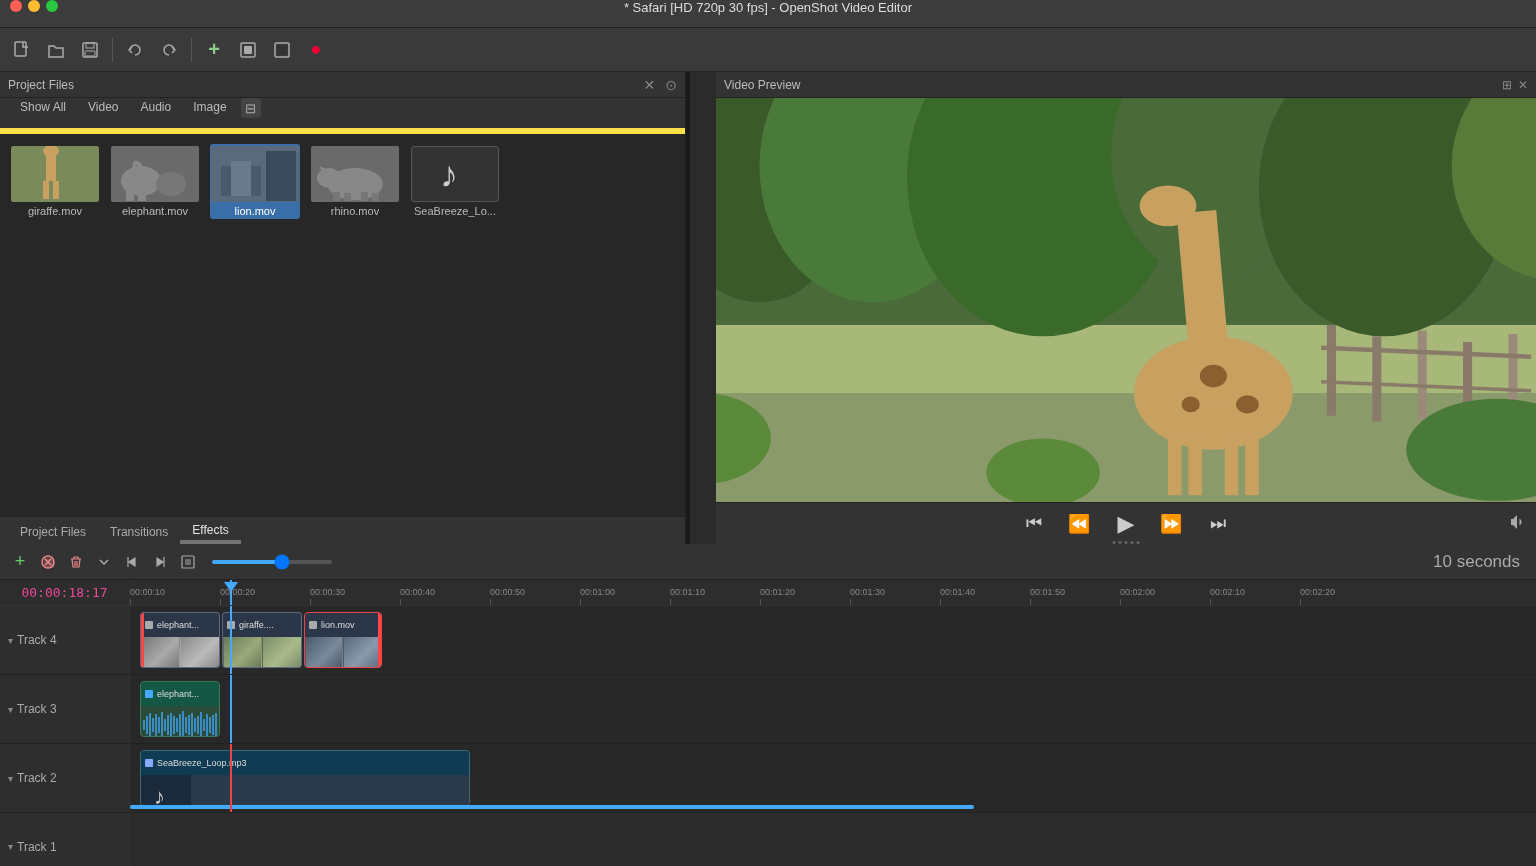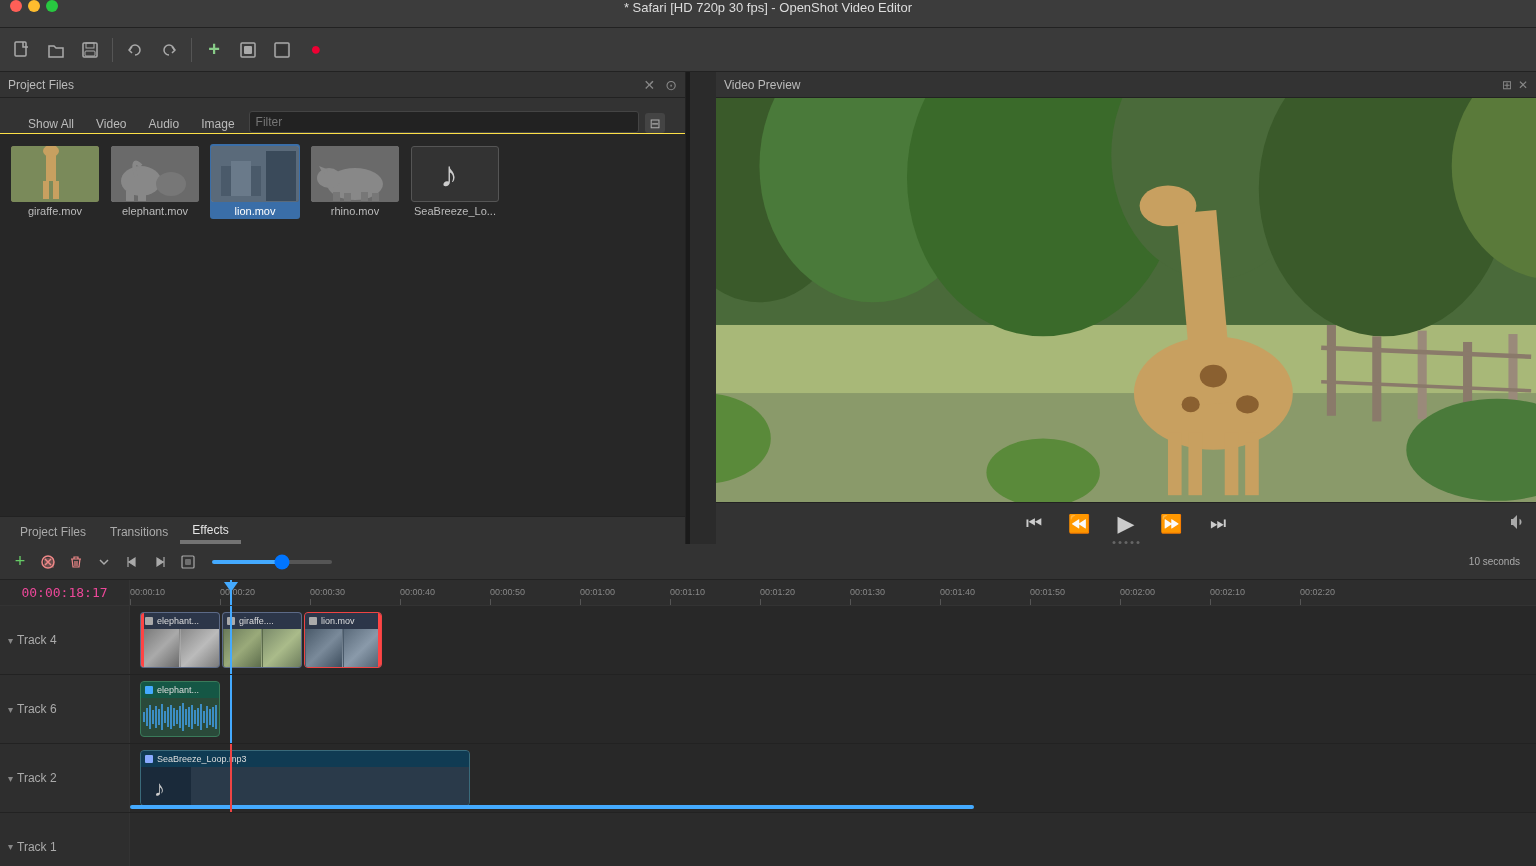--- a/index.html
+++ b/index.html
@@ -94,24 +94,24 @@
     }
     #project-files-header .header-icons {
       display: flex;
       gap: 4px;
     }
 
     #project-files-toolbar {
       height: 36px;
       background: #333;
       display: flex;
-      align-items: flex-end;
-      padding: 0 20px;
+      align-items: flex-start;
+      padding: 0 12px;
       gap: 6px;
-      border-bottom: 1px solid #fde047;
+      border-bottom: 6px solid #fde047;
     }
     .filter-tab {
       padding: 2px 8px;
       border-radius: 3px;
       cursor: pointer;
       font-size: 12px;
       color: #bbb;
       border: none;
       background: transparent;
     }
@@ -296,21 +296,21 @@
       width: 120px;
       height: 4px;
       background: linear-gradient(to right, #4af 0%, #4af 60%, #555 60%, #555 100%);
       border-radius: 2px;
       appearance: none;
       cursor: pointer;
     }
     #zoom-label {
       margin-left: auto;
       color: #aaa;
-      font-size: 10px;
+      font-size: 17px;
     }
 
     
     #timeline-ruler {
       height: 26px;
       background: #2d2d2d;
       display: flex;
       align-items: flex-end;
       padding-left: 130px;
       border-bottom: 1px solid #333;
@@ -411,21 +411,21 @@
     }
     .clip-audio {
       background: #2a4a3a;
       border: 1px solid #3a7a5a;
     }
     .clip-header {
       height: 16px;
       background: rgba(0,0,0,0.4);
       display: flex;
       align-items: center;
-      padding: 4px 4px;
+      padding: 12px 4px;
       font-size: 9px;
       color: #ddd;
       gap: 4px;
     }
     .clip-thumbnail {
       width: 100%;
       height: 40px;
       display: flex;
       align-items: center;
       justify-content: center;
@@ -559,21 +559,20 @@
       <span style="cursor:pointer; color:#888; font-size:14px;">✕</span>
       <span style="cursor:pointer; color:#888; font-size:14px; margin-left:6px;">⊙</span>
     </div>
   </div>
 
   <div id="project-files-toolbar">
     <button class="filter-tab">Show All</button>
     <button class="filter-tab">Video</button>
     <button class="filter-tab">Audio</button>
     <button class="filter-tab">Image</button>
-    <input class="filter-input" type="text" placeholder="Filter" style="">
     <button class="filter-clear">⊟</button>
   </div>
 
   <div id="project-files-content">
 
     <div class="media-item">
       <div class="media-thumb thumb-giraffe">
         <svg width="88" height="56" viewBox="0 0 88 56">
           <rect width="88" height="56" fill="#7a8a5a"></rect>
           <rect x="35" y="5" width="10" height="30" fill="#c8a060"></rect>
@@ -884,21 +883,21 @@
             <div style="width:37px; height:40px; background: linear-gradient(135deg,#5a6a7a 0%,#8a9aaa 50%,#4a5a6a 100%); flex-shrink:0;"></div>
           </div>
         </div>
       </div>
     </div>
 
     <div class="track-row" style="min-height:68px;">
       <div class="track-label">
         <div class="track-label-name">
           <span style="color:#888; font-size:10px;">▾</span>
-          <span>Track 6</span>
+          <span>Track 3</span>
         </div>
       </div>
       <div class="track-content" style="position:relative; min-height:68px;">
 
         <div style="position:absolute; left:100px; top:0; bottom:0; width:2px; background:#4af; z-index:5; pointer-events:none;"></div>
 
         <div class="clip clip-audio" style="left:10px; width:80px; height:56px;">
           <div class="clip-header" style="background:rgba(0,100,80,0.5);">
             <span style="width:8px;height:8px;background:#4af;border-radius:1px;flex-shrink:0;"></span>
             <span>elephant...</span>

